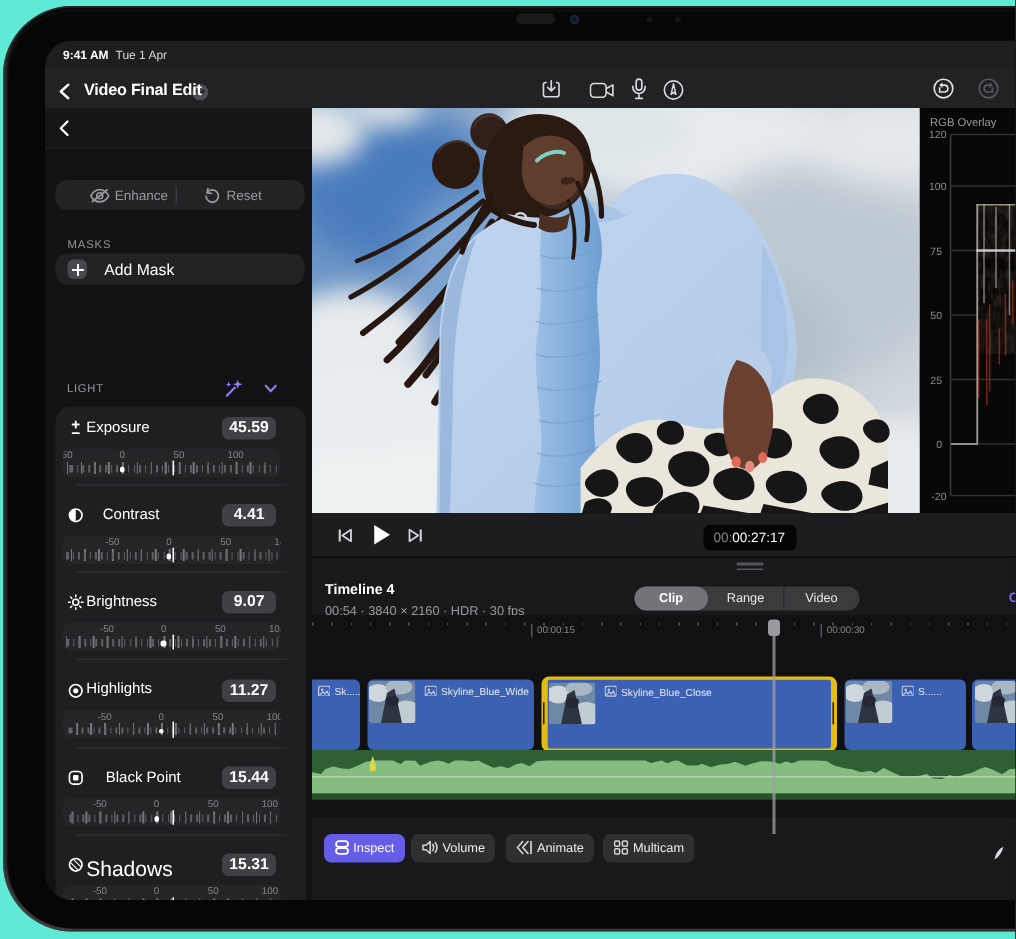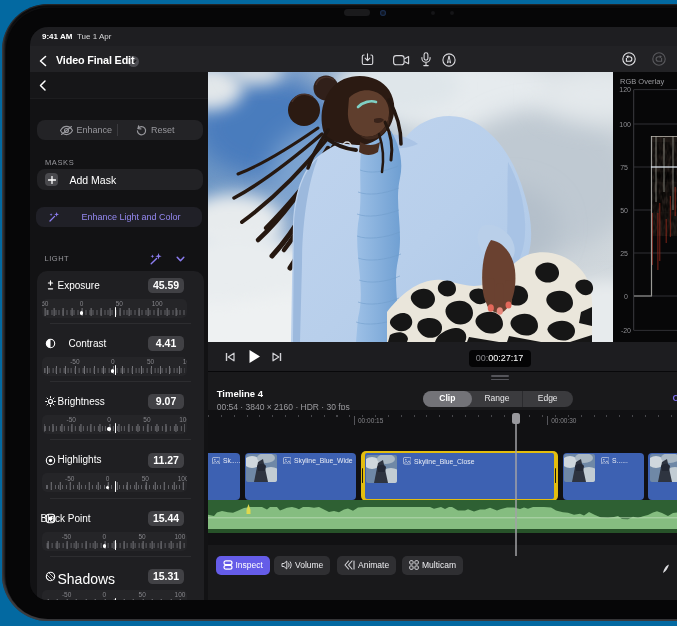--- a/index.html
+++ b/index.html
@@ -1,17 +1,17 @@
 <!DOCTYPE html>
 <html><head><meta charset="utf-8">
 <style>
 *{margin:0;padding:0;box-sizing:border-box}
 html,body{width:677px;height:626px;background:#000;overflow:hidden;font-family:"Liberation Sans",sans-serif;-webkit-font-smoothing:antialiased}
 .abs{position:absolute}
-#stage{position:relative;width:677px;height:626px;background:#0369a1;overflow:hidden}
+#stage{position:relative;width:677px;height:626px;background:#5eead4;overflow:hidden}
 
 #frame{position:absolute;left:2px;top:4px;width:740px;height:617px;background:#0a0a0b;border-radius:46px 0 0 46px;box-shadow:inset 0 0 0 1.2px rgba(58,58,62,.55), inset 2.5px -3.5px 4px -1px rgba(135,135,141,.5)}
 #frame:before{content:"";position:absolute;inset:2.5px;border-radius:43px 0 0 43px;background:#060607;box-shadow:inset 0.5px 0.5px 1px rgba(50,50,54,.35)}
 
 .campill{position:absolute;left:344px;top:9px;width:26px;height:7px;border-radius:4px;background:#1a1a1c}
 .camdot{position:absolute;left:380px;top:10px;width:6px;height:6px;border-radius:50%;background:#10151f;box-shadow:inset 0 0 1px 1px #1a2f52}
 .camdot2{position:absolute;left:431px;top:11px;width:4px;height:4px;border-radius:50%;background:#151517}
 .camdot3{position:absolute;left:450px;top:11px;width:4px;height:4px;border-radius:50%;background:#151517}
 
 #screen{position:absolute;left:30px;top:27px;width:655px;height:573px;background:#08080a;border-radius:18px 0 0 18px;overflow:hidden}
@@ -122,28 +122,20 @@
         <span class="abs gray" style="left:114.5px;top:5px;font-size:9px">Reset</span>
       </div>
       <div class="abs gray" style="left:15px;top:85.5px;font-size:7.5px;letter-spacing:.6px">MASKS</div>
       <div class="panel" style="left:6.5px;top:97px;width:166.4px;height:21.3px">
         <div class="abs" style="left:8px;top:4px;width:13.5px;height:13px;background:#49494d;border-radius:4px"></div>
         <svg class="abs" style="left:11px;top:7px" width="8" height="8" viewBox="0 0 8 8">
             <path d="M4 0.5 L4 7.5 M0.5 4 L7.5 4" stroke="#fff" stroke-width="1.3" stroke-linecap="round"></path>
           </svg>
         <span class="abs" style="left:33px;top:5px;font-size:10.5px;color:#fff">Add Mask</span>
       </div>
-      <div class="panel" style="left:6px;top:135.4px;width:166.4px;height:20px;background:#202027">
-        <svg class="abs" style="left:12px;top:4px" width="12" height="12" viewBox="0 0 12 12">
-            <path d="M8.6 1 L9.2 2.8 L11 3.4 L9.2 4 L8.6 5.8 L8 4 L6.2 3.4 L8 2.8 Z" fill="#8d7ef2"></path>
-            <path d="M2 10 L6.6 5.4" stroke="#8d7ef2" stroke-width="1.3" stroke-linecap="round"></path>
-            <path d="M3.1 2.2 L3.5 3.3 L4.6 3.7 L3.5 4.1 L3.1 5.2 L2.7 4.1 L1.6 3.7 L2.7 3.3 Z" fill="#8d7ef2"></path>
-          </svg>
-        <span class="abs" style="left:30px;top:5px;width:130px;text-align:center;font-size:9px;color:#9488f0">Enhance Light and Color</span>
-      </div>
       <div class="abs gray" style="left:14.6px;top:182px;font-size:7.5px;letter-spacing:.5px">LIGHT</div>
       <svg class="abs" style="left:119px;top:180px" width="14" height="14" viewBox="0 0 14 14">
           <path d="M9.5 1 L10.3 3.4 L12.7 4.2 L10.3 5 L9.5 7.4 L8.7 5 L6.3 4.2 L8.7 3.4 Z" fill="#8d7ef2"></path>
           <path d="M2.2 11.8 L7.6 6.4" stroke="#8d7ef2" stroke-width="1.4" stroke-linecap="round"></path>
           <path d="M3.4 2.4 L3.9 3.8 L5.3 4.3 L3.9 4.8 L3.4 6.2 L2.9 4.8 L1.5 4.3 L2.9 3.8 Z" fill="#8d7ef2"></path>
         </svg>
       <svg class="abs" style="left:145.5px;top:184px" width="9" height="7" viewBox="0 0 9 7">
           <path d="M1.2 1.2 L4.5 4.8 L7.8 1.2" fill="none" stroke="#8b7cf0" stroke-width="1.5" stroke-linecap="round" stroke-linejoin="round"></path>
         </svg>
       <div class="panel" style="left:6.5px;top:198.5px;width:167px;height:329.5px;background:#1f1f22;border-radius:10px 10px 0 0;overflow:hidden" id="sliders">
@@ -220,21 +212,21 @@
             <div class="tickT" style="background-position-x:6.78px"></div>
             <div class="tickS" style="background-position-x:3.00px"></div>
             <div class="rdot" style="left:63.8px"></div>
             <div class="rline"></div>
           </div>
         <div class="abs" style="left:13px;top:227.0px;width:141px;height:1px;background:#2d2d30"></div>
         <svg class="abs" style="left:8px;top:242.5px" width="11" height="11" viewBox="0 0 11 11">
             <rect x="1.3" y="1.3" width="8.4" height="8.4" rx="2.6" fill="none" stroke="#fff" stroke-width="1.1"></rect>
             <rect x="3.7" y="3.7" width="3.6" height="3.6" rx="0.8" fill="#fff"></rect>
           </svg>
-        <span class="abs" style="left:4px;top:242px;font-size:10px;color:#fff">Black Point</span>
+        <span class="abs" style="left:34px;top:242px;font-size:10px;color:#fff">Black Point</span>
         <div class="abs vbox" style="top:240.5px">15.44</div>
         <div class="ruler" style="top:261.4px">
             <span class="rlab" style="left:24.5px">-50</span>
             <span class="rlab" style="left:62.3px">0</span>
             <span class="rlab" style="left:100.1px">50</span>
             <span class="rlab" style="left:137.9px">100</span>
             <div class="tickT" style="background-position-x:3.63px"></div>
             <div class="tickS" style="background-position-x:3.63px"></div>
             <div class="rdot" style="left:60.6px"></div>
             <div class="rline"></div>
@@ -479,21 +471,21 @@
       <div id="tcode"><span style="color:#86868a">00:</span><span>00:27:17</span></div>
     </div>
     <div id="timeline">
       <div class="abs" style="left:283.5px;top:3.2px;width:17.5px;height:1.4px;background:#55555a;border-radius:1px"></div>
       <div class="abs" style="left:283.5px;top:6.6px;width:17.5px;height:1.4px;background:#55555a;border-radius:1px"></div>
       <div class="abs" style="left:9.2px;top:15.5px;font-size:9.5px;font-weight:bold;color:#fff">Timeline 4</div>
       <div class="abs" style="left:9.2px;top:29.5px;font-size:8.5px;color:#9a9a9e">00:54 · 3840 × 2160 · HDR · 30 fps</div>
       <div class="tseg">
           <div class="sel">Clip</div>
           <div style="border-right:1px solid #2b2b2e">Range</div>
-          <div>Edge</div>
+          <div>Video</div>
         </div>
       <div class="abs" style="left:465px;top:21px;font-size:9px;color:#7d6ef0;font-weight:bold">Co</div>
       <div id="ruler">
         <div class="abs" style="left:0;top:4.5px;width:100%;height:2.5px;background:repeating-linear-gradient(to right,#47474b 0 1px,transparent 1px 12.85px)"></div>
         <div class="abs" style="left:146.5px;top:6px;width:1px;height:9px;background:#55555a"></div>
         <div class="abs" style="left:339.7px;top:6px;width:1px;height:9px;background:#55555a"></div>
         <div class="abs" style="left:150.5px;top:6.5px;font-size:6.5px">00:00:15</div>
         <div class="abs" style="left:343.7px;top:6.5px;font-size:6.5px">00:00:30</div>
       </div>
       <div id="tracks"></div>

